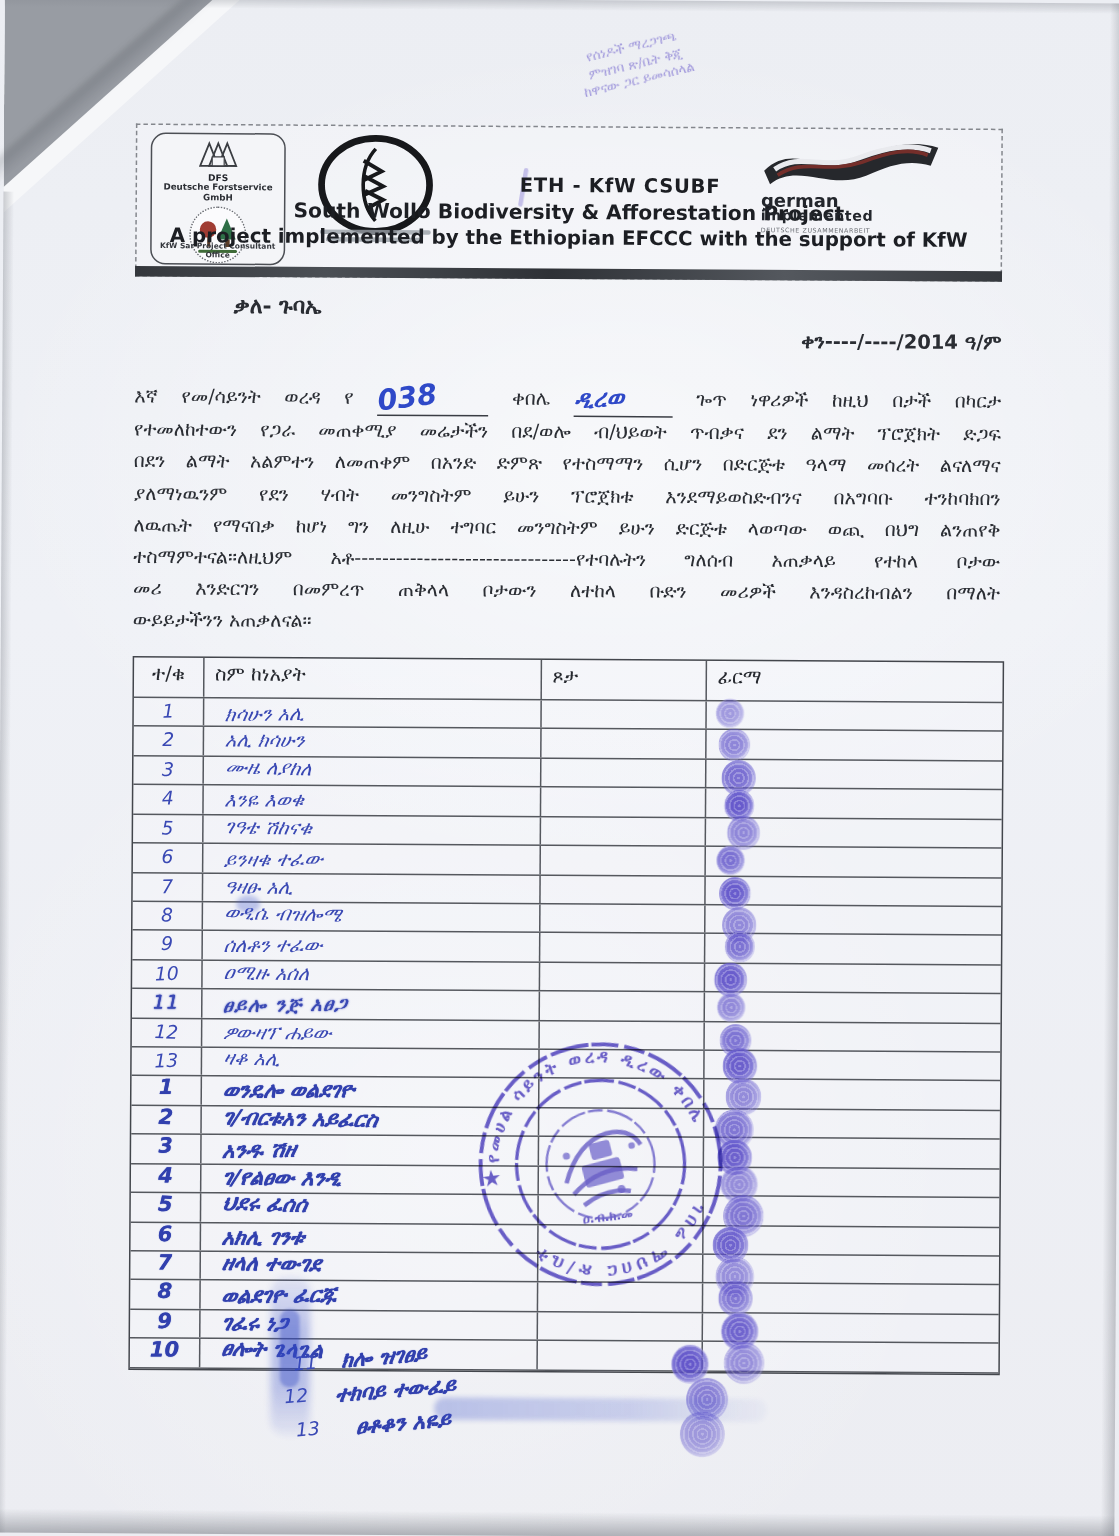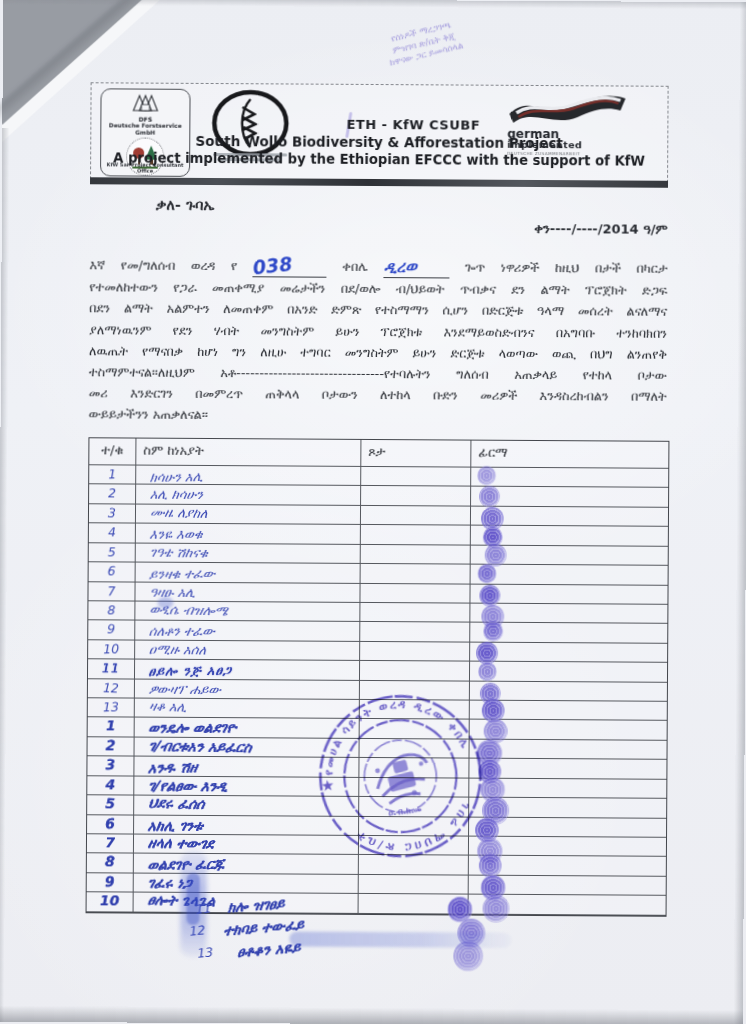--- a/index.html
+++ b/index.html
@@ -175,21 +175,21 @@
       </div>
 
       <div class="banner-strip"></div>
     </div>
 
     <div class="doc-title">ቃለ- ጉባኤ</div>
     <div class="doc-date">ቀን----/----/2014 ዓ/ም</div>
 
     <div class="para">
       <div class="para-line">
-        <span>እኛ የመ/ግለሰብ ወረዳ የ</span>
+        <span>እኛ የመ/ሳይንት ወረዳ የ</span>
         <span class="blank"><span class="hw-ins">038</span></span>
         <span>ቀበሌ</span>
         <span class="blank" style="min-width:66px;"><span class="hw-ins small">ዲረወ</span></span>
         <span>ጐጥ ነዋሪዎች ከዚህ በታች በካርታ</span>
       </div>
       <div class="para-line">የተመለከተውን የጋራ መጠቀሚያ መሬታችን በደ/ወሎ ብ/ህይወት ጥብቃና ደን ልማት ፕሮጀክት ድጋፍ</div>
       <div class="para-line">በደን ልማት አልምተን ለመጠቀም በአንድ ድምጽ የተስማማን ሲሆን በድርጅቱ ዓላማ መሰረት ልናለማና</div>
       <div class="para-line">ያለማነዉንም የደን ሃብት መንግስትም ይሁን ፕሮጀክቱ እንደማይወስድብንና በአግባቡ ተንከባክበን</div>
       <div class="para-line">ለዉጤት የማናበቃ ከሆነ ግን ለዚሁ ተግባር መንግስትም ይሁን ድርጅቱ ላወጣው ወጪ በህግ ልንጠየቅ</div>
       <div class="para-line">ተስማምተናል።ለዚህም አቶ--------------------------------የተባሉትን ግለሰብ አጠቃላይ የተከላ ቦታው</div>

